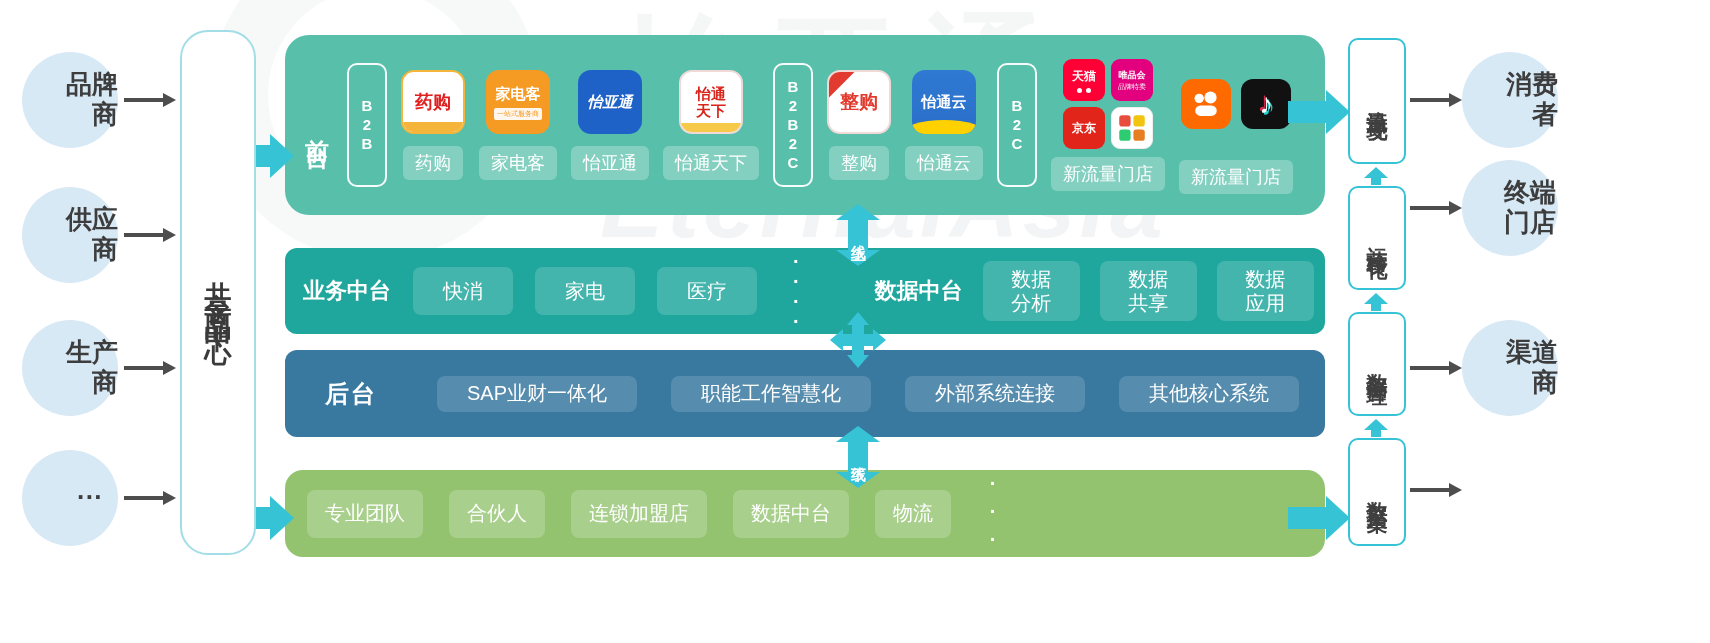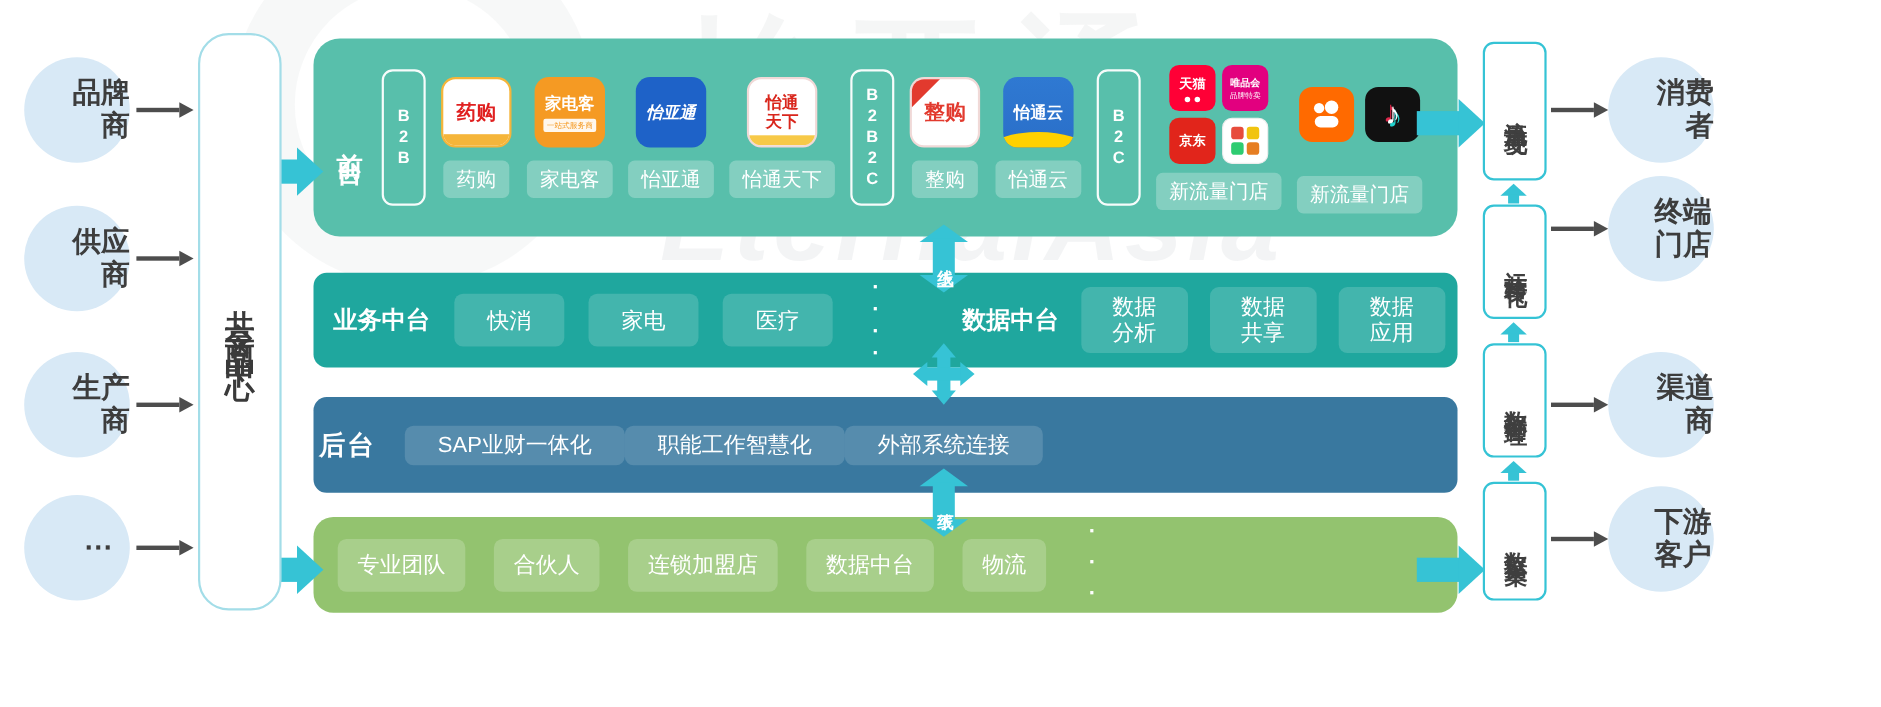--- a/index.html
+++ b/index.html
@@ -49,21 +49,21 @@
 
   
   .shared-bar { position:absolute; left:180px; top:30px; width:76px; height:525px; background:#fff;
                 border:2px solid #a3dde8; border-radius:28px; display:flex; align-items:center; justify-content:center; z-index:1; }
   .shared-bar span { writing-mode:vertical-rl; text-orientation:upright; font-size:27px; font-weight:bold; color:#3a3a3a; letter-spacing:11px; }
 
   
   .layer { position:absolute; left:285px; width:1040px; display:flex; align-items:center; }
   .layer1 { top:35px; height:180px; background:#58bfab; border-radius:24px; gap:14px; padding:0 16px; }
   .layer2 { top:248px; height:86px; background:#1fa79e; border-radius:12px; padding:0 18px; }
-  .layer3 { top:361px; height:87px; background:#39789f; border-radius:12px; padding:0 5px; }
+  .layer3 { top:350px; height:87px; background:#39789f; border-radius:12px; gap:34px; padding:0 40px; }
   .layer4 { top:470px; height:87px; background:#93c36f; border-radius:18px; gap:26px; padding:0 22px; }
 
   .vtitle { writing-mode:vertical-rl; text-orientation:upright; color:#fff; font-size:24px; font-weight:bold; letter-spacing:6px; }
 
   .channel-box { flex:none; width:40px; height:124px; border:2px solid rgba(255,255,255,0.95); border-radius:10px;
                  display:flex; align-items:center; justify-content:center; }
   .channel-box span { writing-mode:vertical-rl; text-orientation:upright; color:#fff; font-weight:bold; font-size:15px; letter-spacing:2px; }
 
   .app-col { display:flex; flex-direction:column; align-items:center; gap:12px; }
   .app-icon { position:relative; width:64px; height:64px; border-radius:13px; overflow:hidden;
@@ -297,20 +297,21 @@
     <div class="pill l2-data-pill">
         <span class="two-line">数据应用</span>
       </div>
   </div>
 
   <div class="layer layer3">
     <div class="l3-title">后台</div>
     <div class="pill l3-pill">SAP业财一体化</div>
     <div class="pill l3-pill">职能工作智慧化</div>
     <div class="pill l3-pill">外部系统连接</div>
+    <div class="pill l3-pill">其他核心系统</div>
   </div>
 
   <div class="layer layer4">
     <div class="pill l4-pill">专业团队</div>
     <div class="pill l4-pill">合伙人</div>
     <div class="pill l4-pill">连锁加盟店</div>
     <div class="pill l4-pill">数据中台</div>
     <div class="pill l4-pill">物流</div>
     <div class="dots-v">···</div>
   </div>
@@ -399,18 +400,14 @@
   <div class="circle" style="left:1462px;top:52px">
       <span>消费者</span>
     </div>
   <div class="circle" style="left:1462px;top:160px">
       <span>终端
 门店</span>
     </div>
   <div class="circle" style="left:1462px;top:320px">
       <span>渠道商</span>
     </div>
-  <div class="circle" style="left:1462px;top:442px">
-      <span>下游
-客户</span>
-    </div>
 
 </div>
 
 </body></html>

